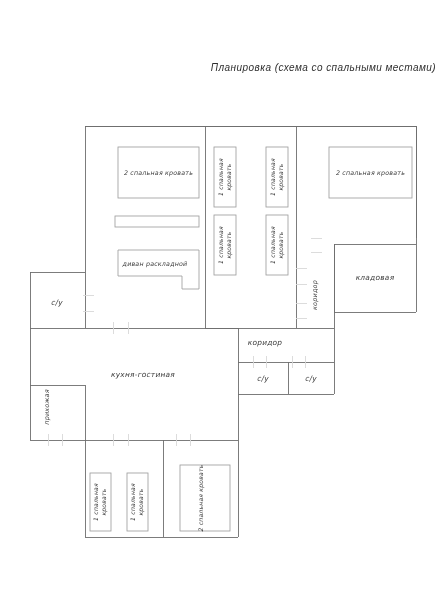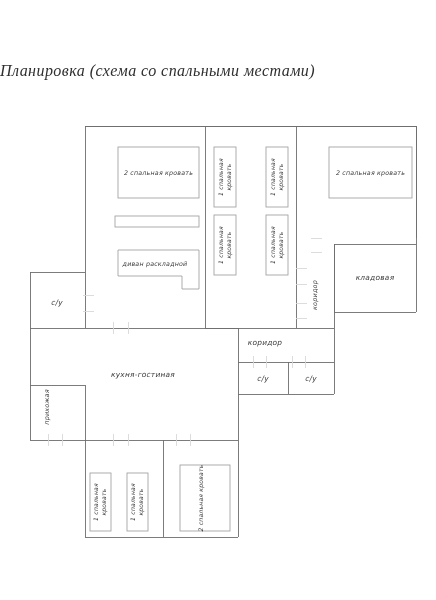--- a/index.html
+++ b/index.html
@@ -7,24 +7,24 @@
     width:436px;height:600px;
     font-family:"DejaVu Sans", sans-serif;
     color:#3a3a3a;
     overflow:hidden;
     position:relative;
   }
   #plan-root{position:absolute;left:0;top:0;width:436px;height:600px;}
   #plan-title{
     position:absolute;
     left:0;right:0;top:62px;
-    text-align:left;
-    font-family:Liberation Serif, serif;
+    text-align:right;
+    font-family:Liberation Sans, sans-serif;
     font-style:italic;
-    font-size:16px;
+    font-size:10px;
     letter-spacing:0.45px;
     color:#2f2f2f;
     white-space:nowrap;
   }
   #plan-svg{position:absolute;left:0;top:0;}
   .rm-label{
     font-family:"DejaVu Sans", sans-serif;
     font-style:italic;
     font-size:7.4px;
     fill:#3c3c3c;

